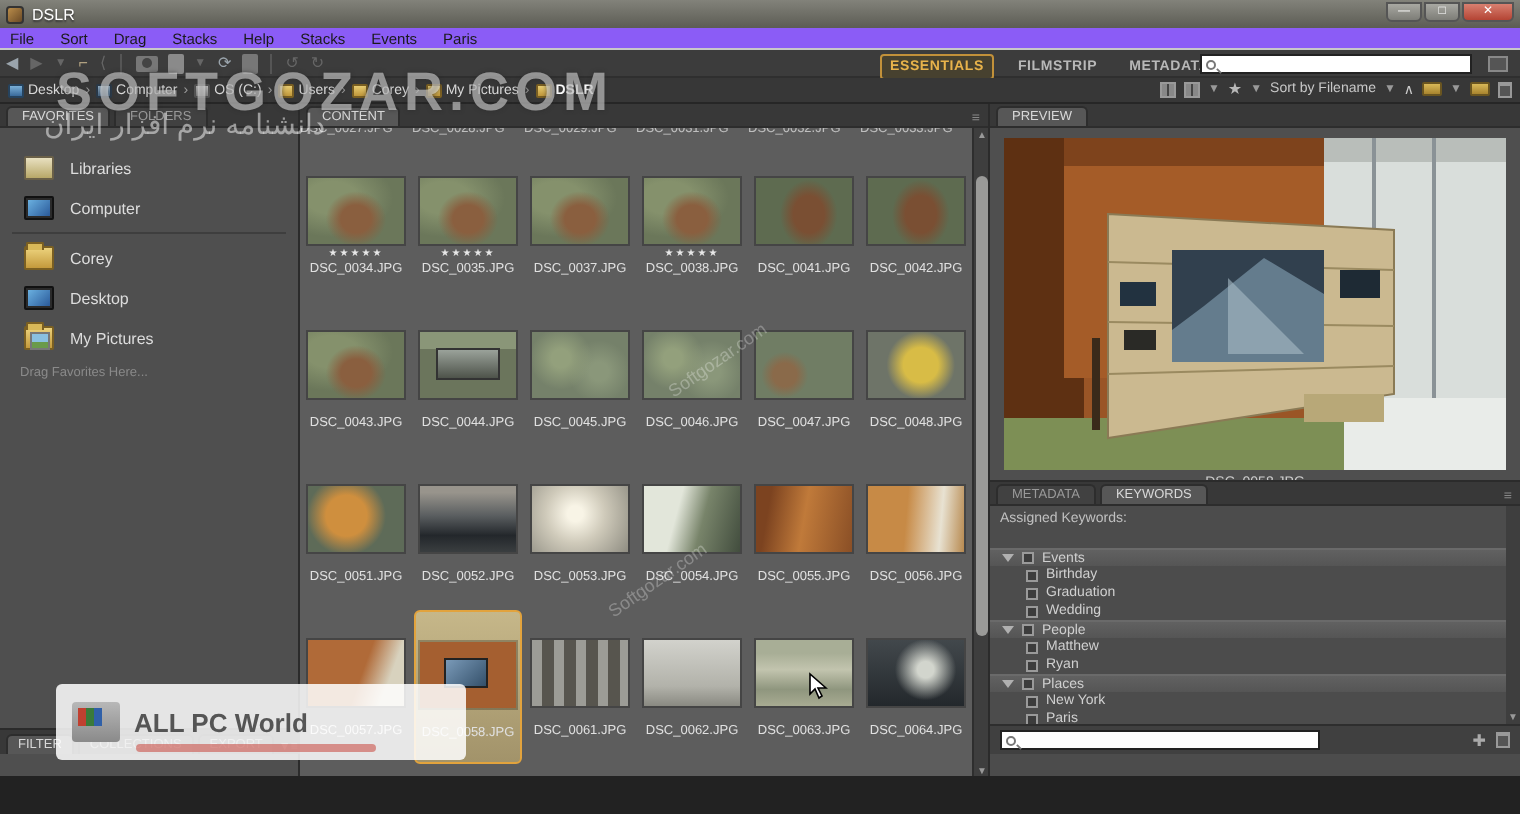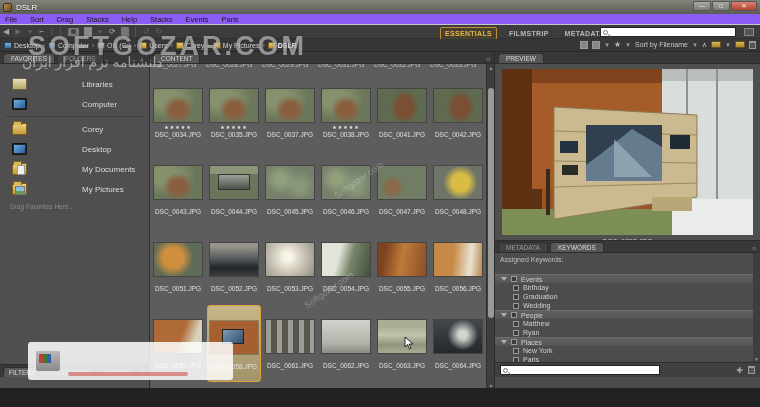--- a/index.html
+++ b/index.html
@@ -85,21 +85,21 @@
 
   .ptabbar { height:12px; background:#383838; border-bottom:1px solid #2d2d2d; display:flex; align-items:flex-end; padding-left:3px; gap:2px; }
   .ptab { font-size:6.5px; color:#999; background:#414141; border:1px solid #2d2d2d; border-bottom:0;
           border-radius:3px 3px 0 0; padding:1px 7px; }
   .ptab.active { color:#d8d8d8; background:#575757; }
   .ptab-ico { margin-left:auto; margin-right:4px; color:#888; font-size:7px; }
 
   
   .fav-list { padding-top:10px; }
   .fav-item { display:flex; align-items:center; height:20px; padding-left:12px; gap:8px; }
-  .fav-label { font-size:8px; color:#ddd;margin-left:47px; }
+  .fav-label { font-size:8px; color:#ddd; }
   .fi { width:15px; height:12px; position:relative; }
   .fi-folder { background:linear-gradient(#ecd27c,#c49a3c); border:1px solid #7a5f22; border-radius:1px; }
   .fi-folder:before { content:""; position:absolute; top:-3px; left:0; width:7px; height:3px;
                       background:#d8b858; border:1px solid #7a5f22; border-bottom:0; border-radius:1px 1px 0 0; }
   .fi-lib { background:linear-gradient(#e8e0c0,#b8a868); border:1px solid #6a6048; border-radius:1px; }
   .fi-mon { background:#2a2a2a; border:1px solid #111; border-radius:1px; }
   .fi-mon:after { content:""; position:absolute; inset:1px; background:linear-gradient(135deg,#6ab0e0,#2a5a9a); }
   .fi-docs:after { content:""; position:absolute; right:1px; top:1px; width:6px; height:8px; background:#f0f0ea; border:1px solid #999; }
   .fi-pics:after { content:""; position:absolute; right:1px; top:2px; width:8px; height:7px;
                    background:linear-gradient(180deg,#8ac0e0 55%,#6a9a4a 55%); border:1px solid #777; }
@@ -300,20 +300,21 @@
       <span class="trash-ico"></span>
     </div>
   </div>
 
   <div class="wm-softgozar">SOFTGOZAR.COM</div>
   <div class="wm-persian">دانشنامه نرم افزار ایران</div>
   <div class="wm-diag" style="left:330px; top:175px;">Softgozar.com</div>
   <div class="wm-diag" style="left:300px; top:285px;">Softgozar.com</div>
   <div class="wm-allpc">
     <div class="allpc-logo"></div>
+    <div class="allpc-text">ALL PC World</div>
     <div class="allpc-sub"></div>
   </div>
 
   <div class="left-col">
     <div class="ptabbar">
       <span class="ptab active">FAVORITES</span>
       <span class="ptab">FOLDERS</span>
     </div>
     <div class="fav-list">
       <div class="fav-item">
@@ -325,24 +326,20 @@
         <span class="fav-label">Computer</span>
       </div>
       <div class="fav-sep"></div>
       <div class="fav-item">
         <span class="fi fi-folder"></span>
         <span class="fav-label">Corey</span>
       </div>
       <div class="fav-item">
         <span class="fi fi-mon"></span>
         <span class="fav-label">Desktop</span>
-      </div>
-      <div class="fav-item">
-        <span class="fi fi-folder fi-docs"></span>
-        <span class="fav-label">My Documents</span>
       </div>
       <div class="fav-item">
         <span class="fi fi-folder fi-pics"></span>
         <span class="fav-label">My Pictures</span>
       </div>
       <div class="drag-hint">Drag Favorites Here...</div>
     </div>
     <div class="filter-tabs">
       <span class="ptab active">FILTER</span>
       <span class="ptab">COLLECTIONS</span>

